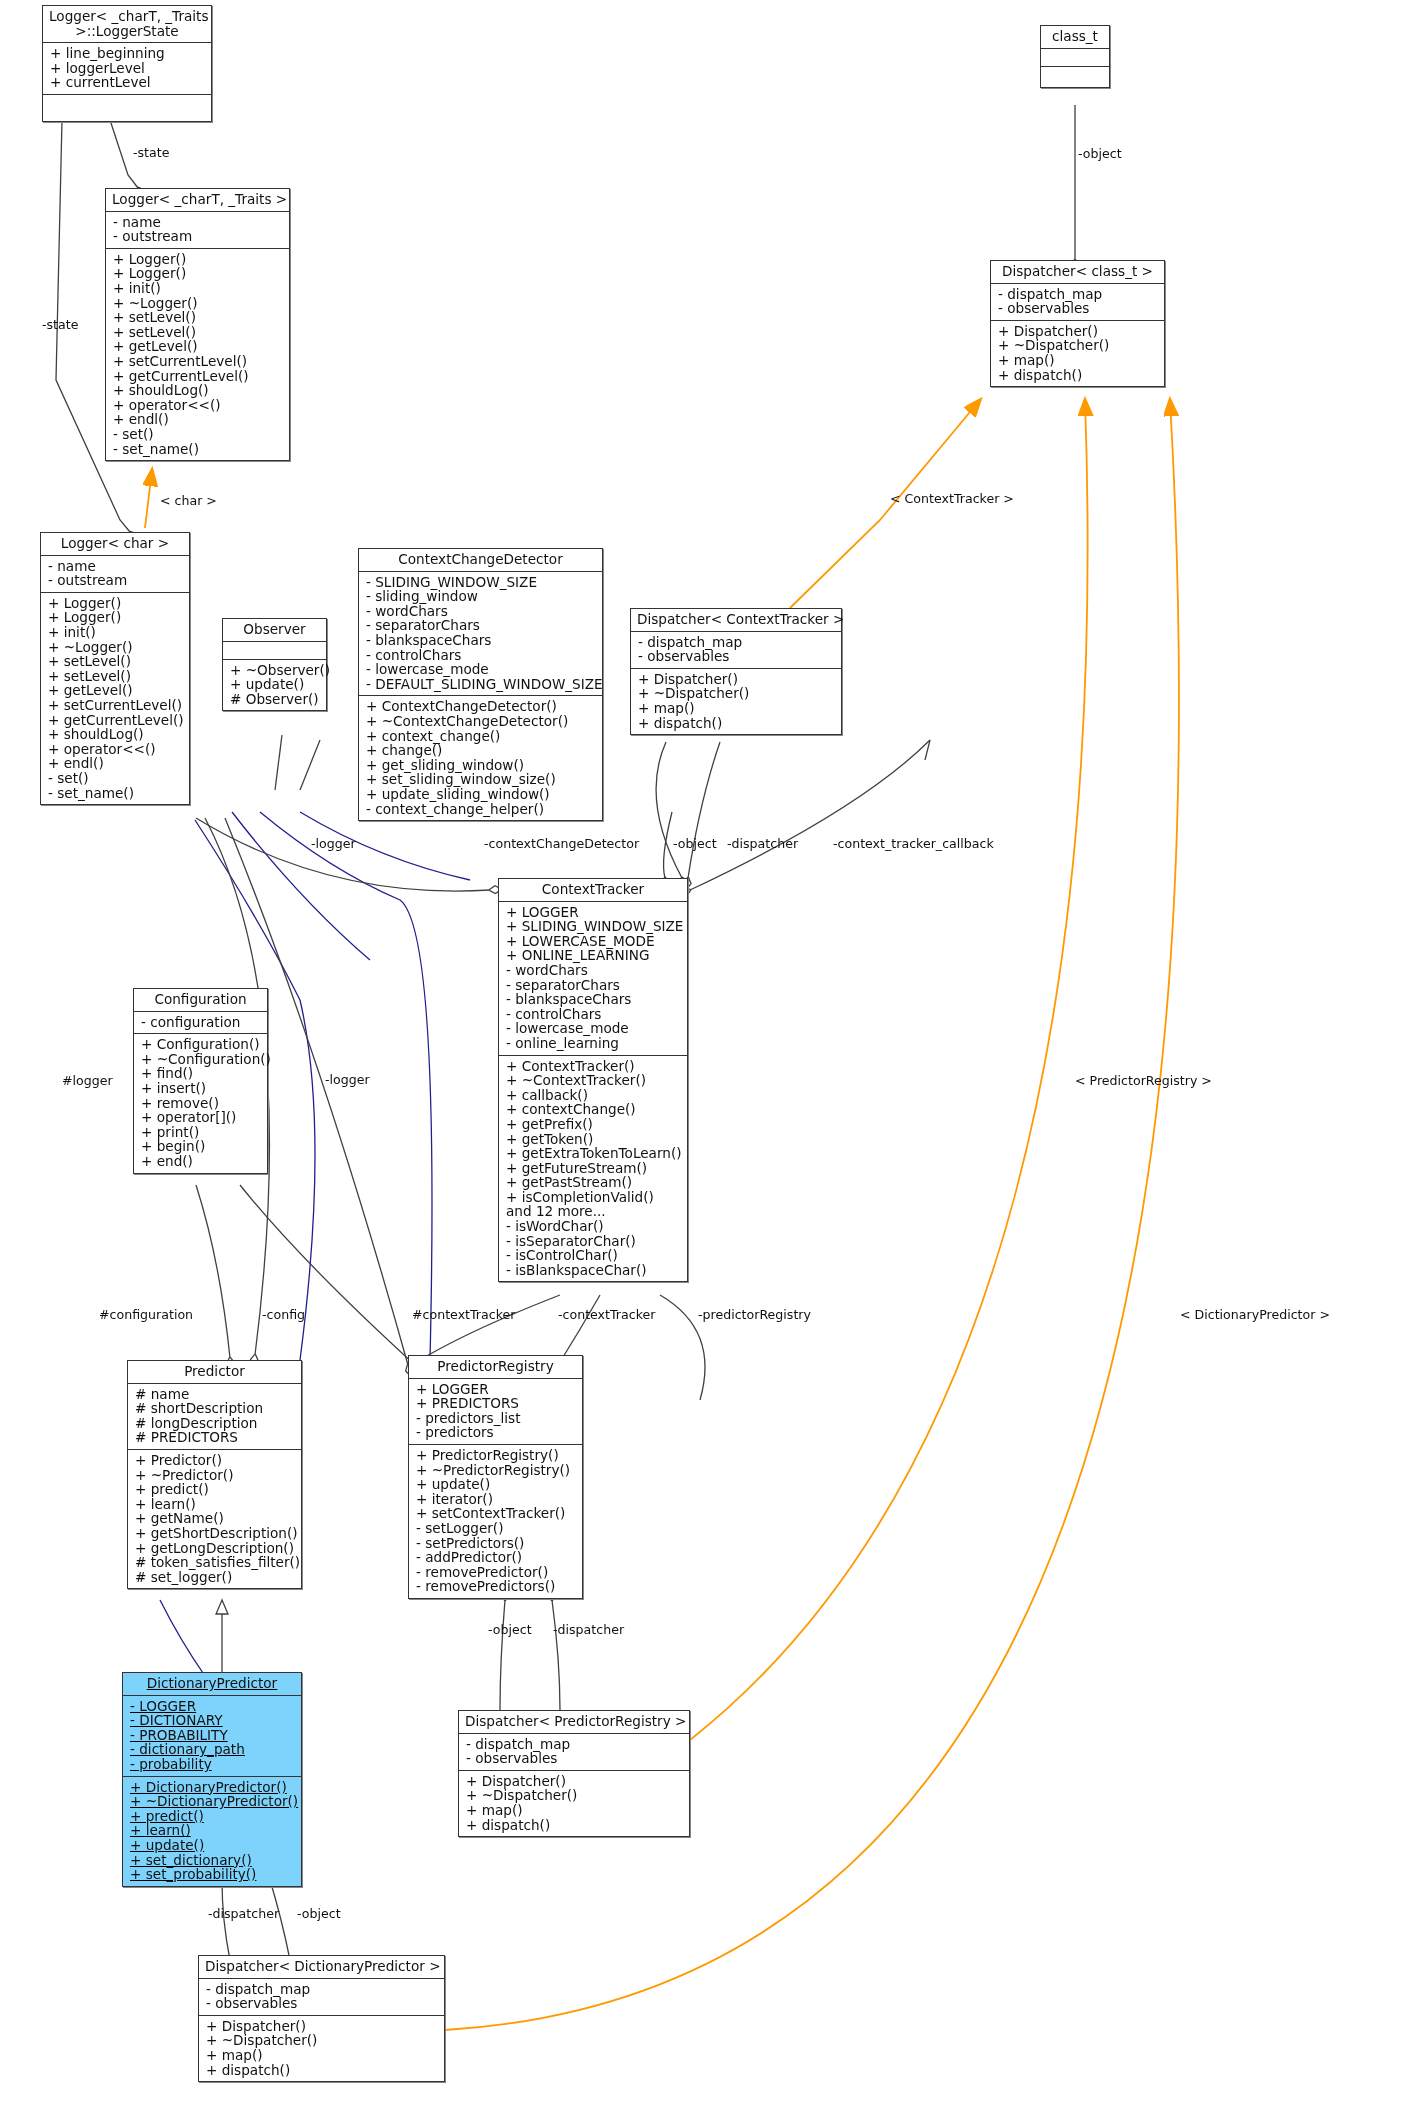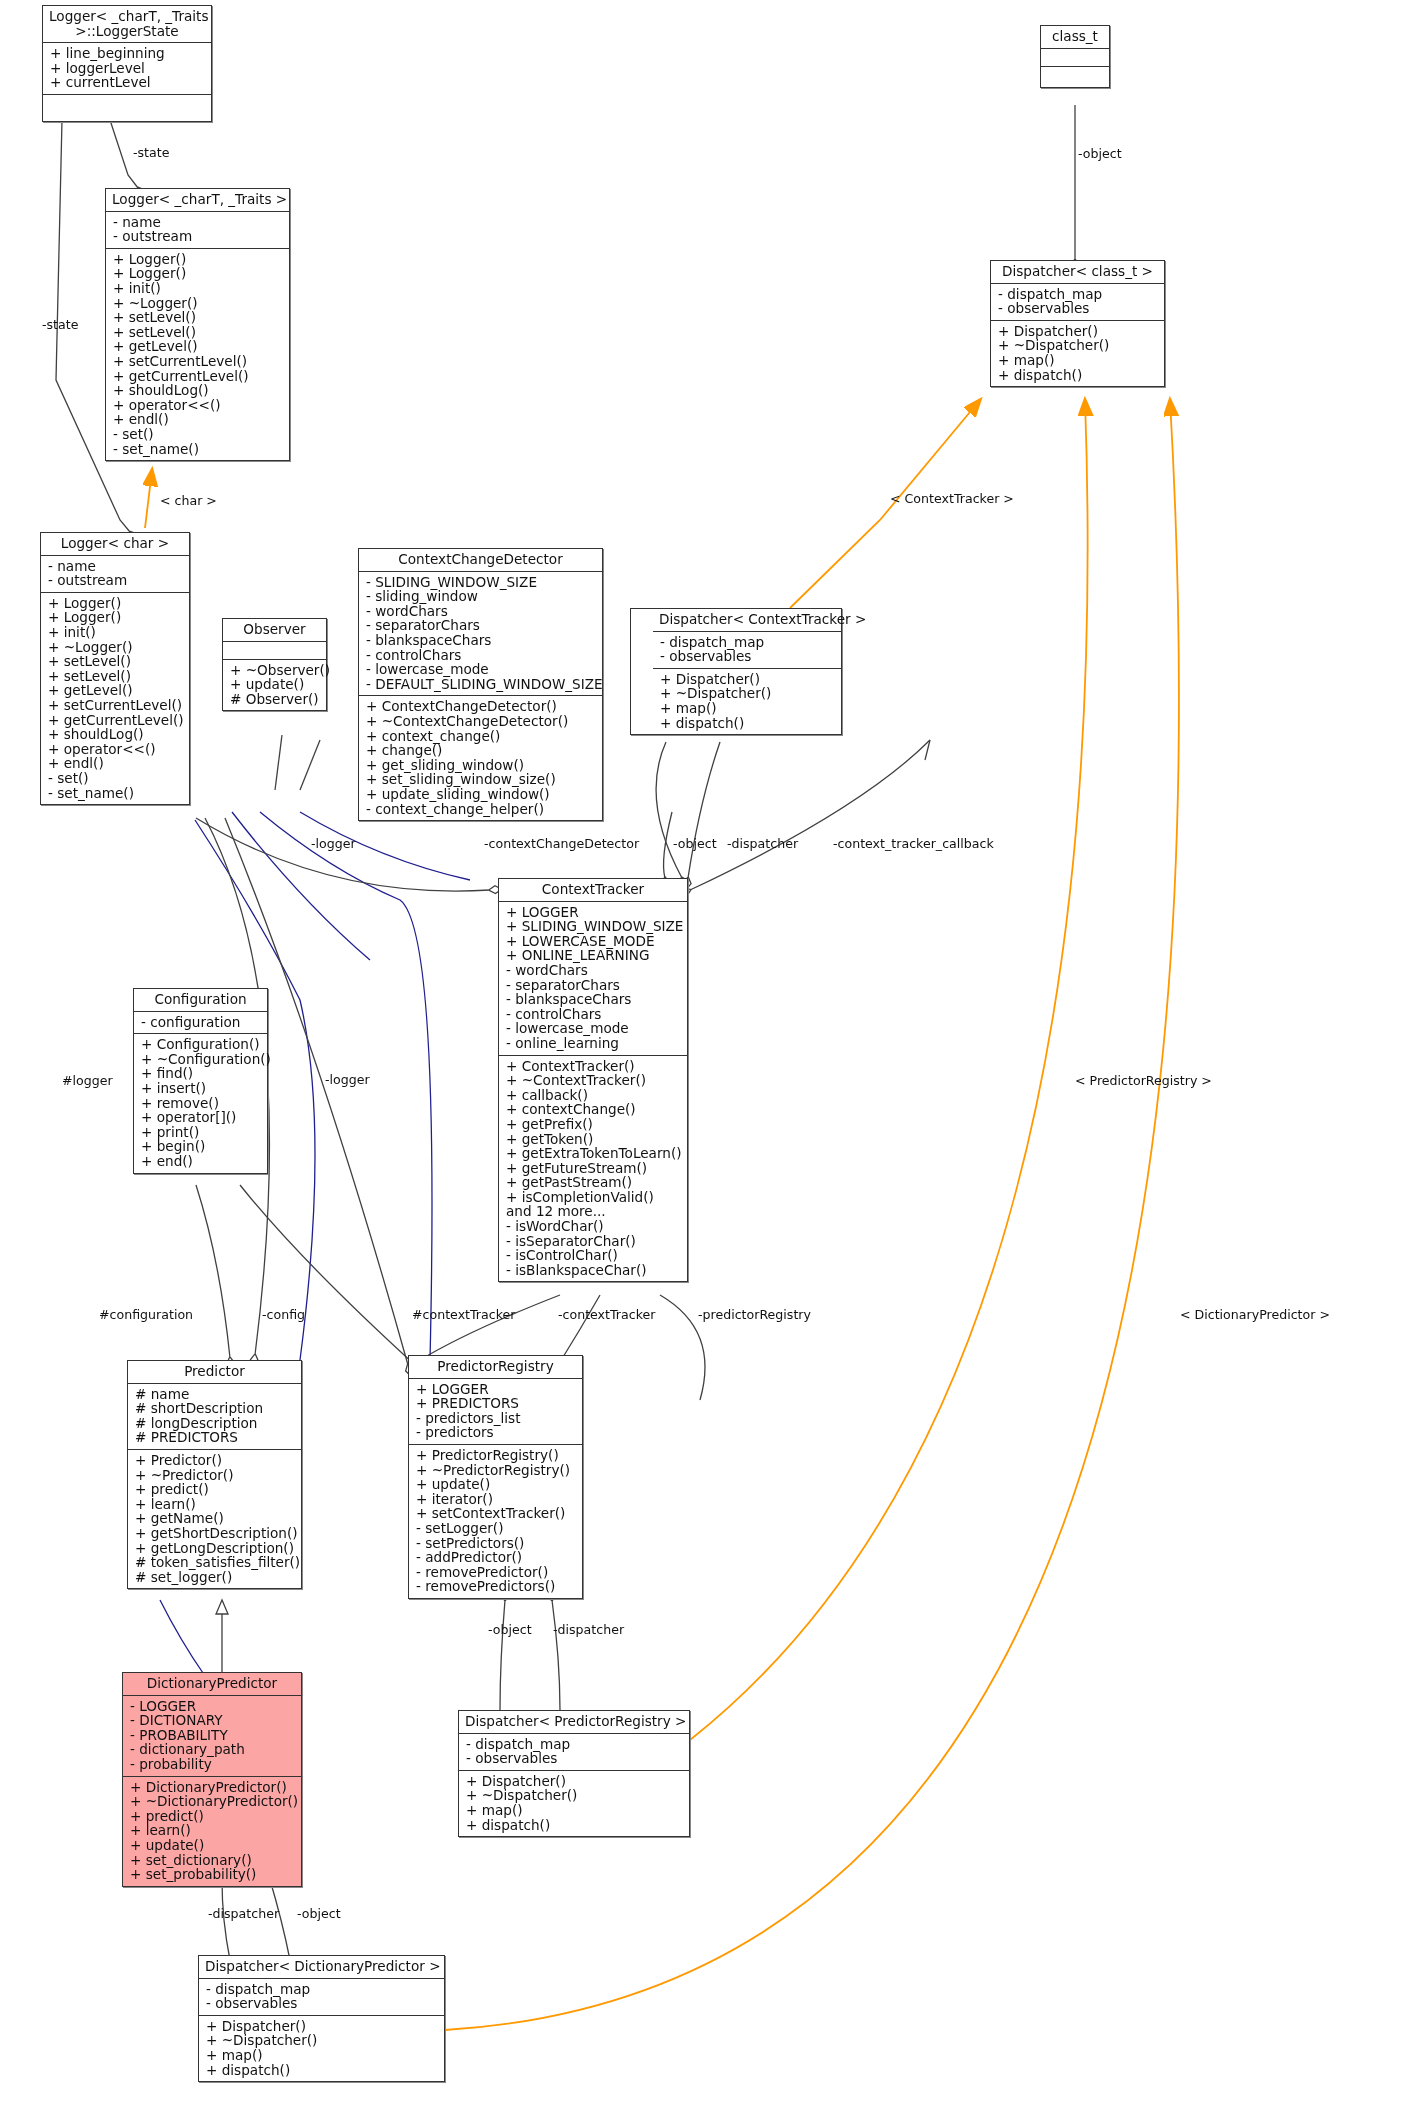--- a/index.html
+++ b/index.html
@@ -2,21 +2,21 @@
 <html><head>
 <meta charset="utf-8">
 <style>
   html,body{margin:0;padding:0;background:#ffffff;}
   body{font-family:"DejaVu Sans",sans-serif;}
   #canvas{position:relative;width:1420px;height:2101px;overflow:hidden;background:#fff;}
   svg.edges{position:absolute;left:0;top:0;width:1420px;height:2101px;pointer-events:none;}
 
   .umlbox{position:absolute;box-sizing:border-box;border:1px solid #333;background:#fff;
           box-shadow:1px 1px 0 #888;}
-  .umlbox.sel{background:#fca5a5;}
+  .umlbox.sel{background:#7dd3fc;text-decoration:underline;}
   .sec{box-sizing:border-box;}
   .sec.title{text-align:center;padding:3px 6px 4px 6px;border-bottom:1px solid #333;
              font-size:14.5px;color:#111;line-height:1.25;}
   .sec.attrs{padding:3px 6px 4px 7px;border-bottom:1px solid #333;}
   .sec.ops{padding:3px 6px 4px 7px;}
   .sec.empty{height:18px;border-bottom:1px solid #333;}
   .row{font-size:13.6px;color:#111;line-height:14.6px;white-space:nowrap;}
   .edgelabel{position:absolute;font-size:12.6px;color:#111;white-space:nowrap;}
 </style>
 </head>
@@ -208,21 +208,21 @@
       <div class="row">+ ~ContextChangeDetector()</div>
       <div class="row">+ context_change()</div>
       <div class="row">+ change()</div>
       <div class="row">+ get_sliding_window()</div>
       <div class="row">+ set_sliding_window_size()</div>
       <div class="row">+ update_sliding_window()</div>
       <div class="row">- context_change_helper()</div>
     </div>
   </div>
 
-  <div class="umlbox" style="left:630px;top:608px;width:212px;padding-left:22px;">
+  <div class="umlbox" style="left:630px;top:608px;width:212px;">
     <div class="sec title">
       <div class="row" style="text-align:center">Dispatcher&lt; ContextTracker &gt;</div>
     </div>
     <div class="sec attrs">
       <div class="row">- dispatch_map</div>
       <div class="row">- observables</div>
     </div>
     <div class="sec ops">
       <div class="row">+ Dispatcher()</div>
       <div class="row">+ ~Dispatcher()</div>

